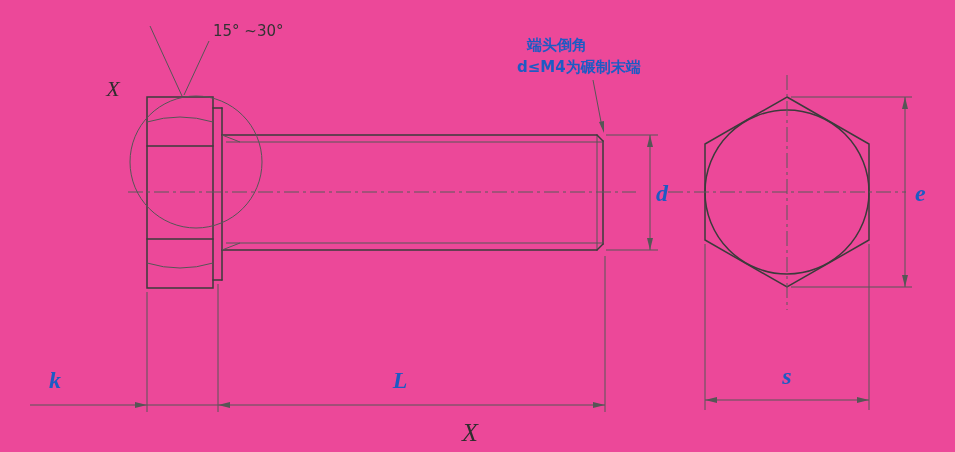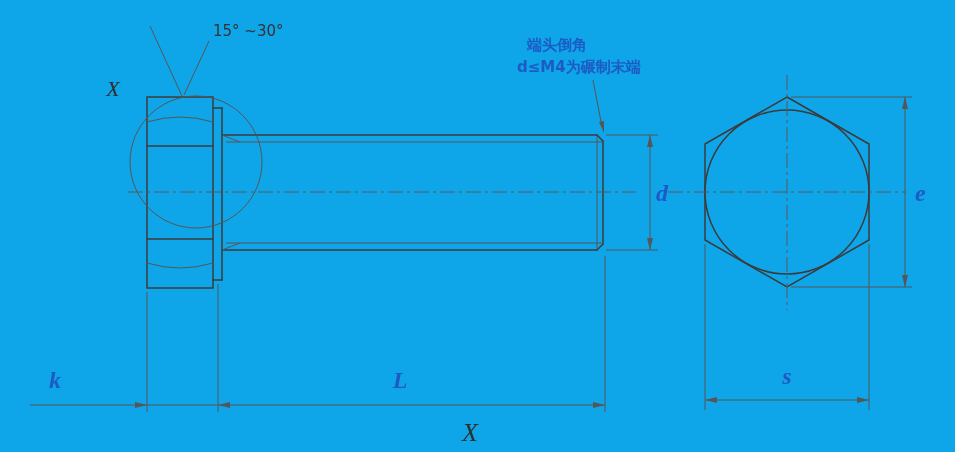--- a/index.html
+++ b/index.html
@@ -1,16 +1,16 @@
 <!DOCTYPE html>
 <html><head>
 <meta charset="utf-8">
 <style>
   html,body{margin:0;padding:0;background:#ffffff;}
-  .canvas{position:relative;width:955px;height:452px;background:#0ea5e9;overflow:hidden;}
+  .canvas{position:relative;width:955px;height:452px;background:#ec4899;overflow:hidden;}
   svg{display:block;}
   .outline{stroke:#3b3b3b;stroke-width:1.5;fill:none;stroke-linecap:round;}
   .thin{stroke:#565656;stroke-width:1;fill:none;}
   .center{stroke:#5a5a5a;stroke-width:1;fill:none;stroke-dasharray:15 4 3 4;}
   .arrow{fill:#565656;stroke:none;}
   .dim{font-family:"Liberation Serif","DejaVu Serif",serif;font-style:italic;font-weight:bold;font-size:24px;}
   .xlabel{font-family:"Liberation Serif","DejaVu Serif",serif;font-style:italic;fill:#2e2e2e;font-size:22px;}
   .xlabel.big{font-size:26px;}
   .note{font-family:"DejaVu Sans","Liberation Sans",sans-serif;font-size:15px;font-weight:bold;}
   .angle{font-family:"DejaVu Sans","Liberation Sans",sans-serif;font-size:15px;fill:#333333;}

